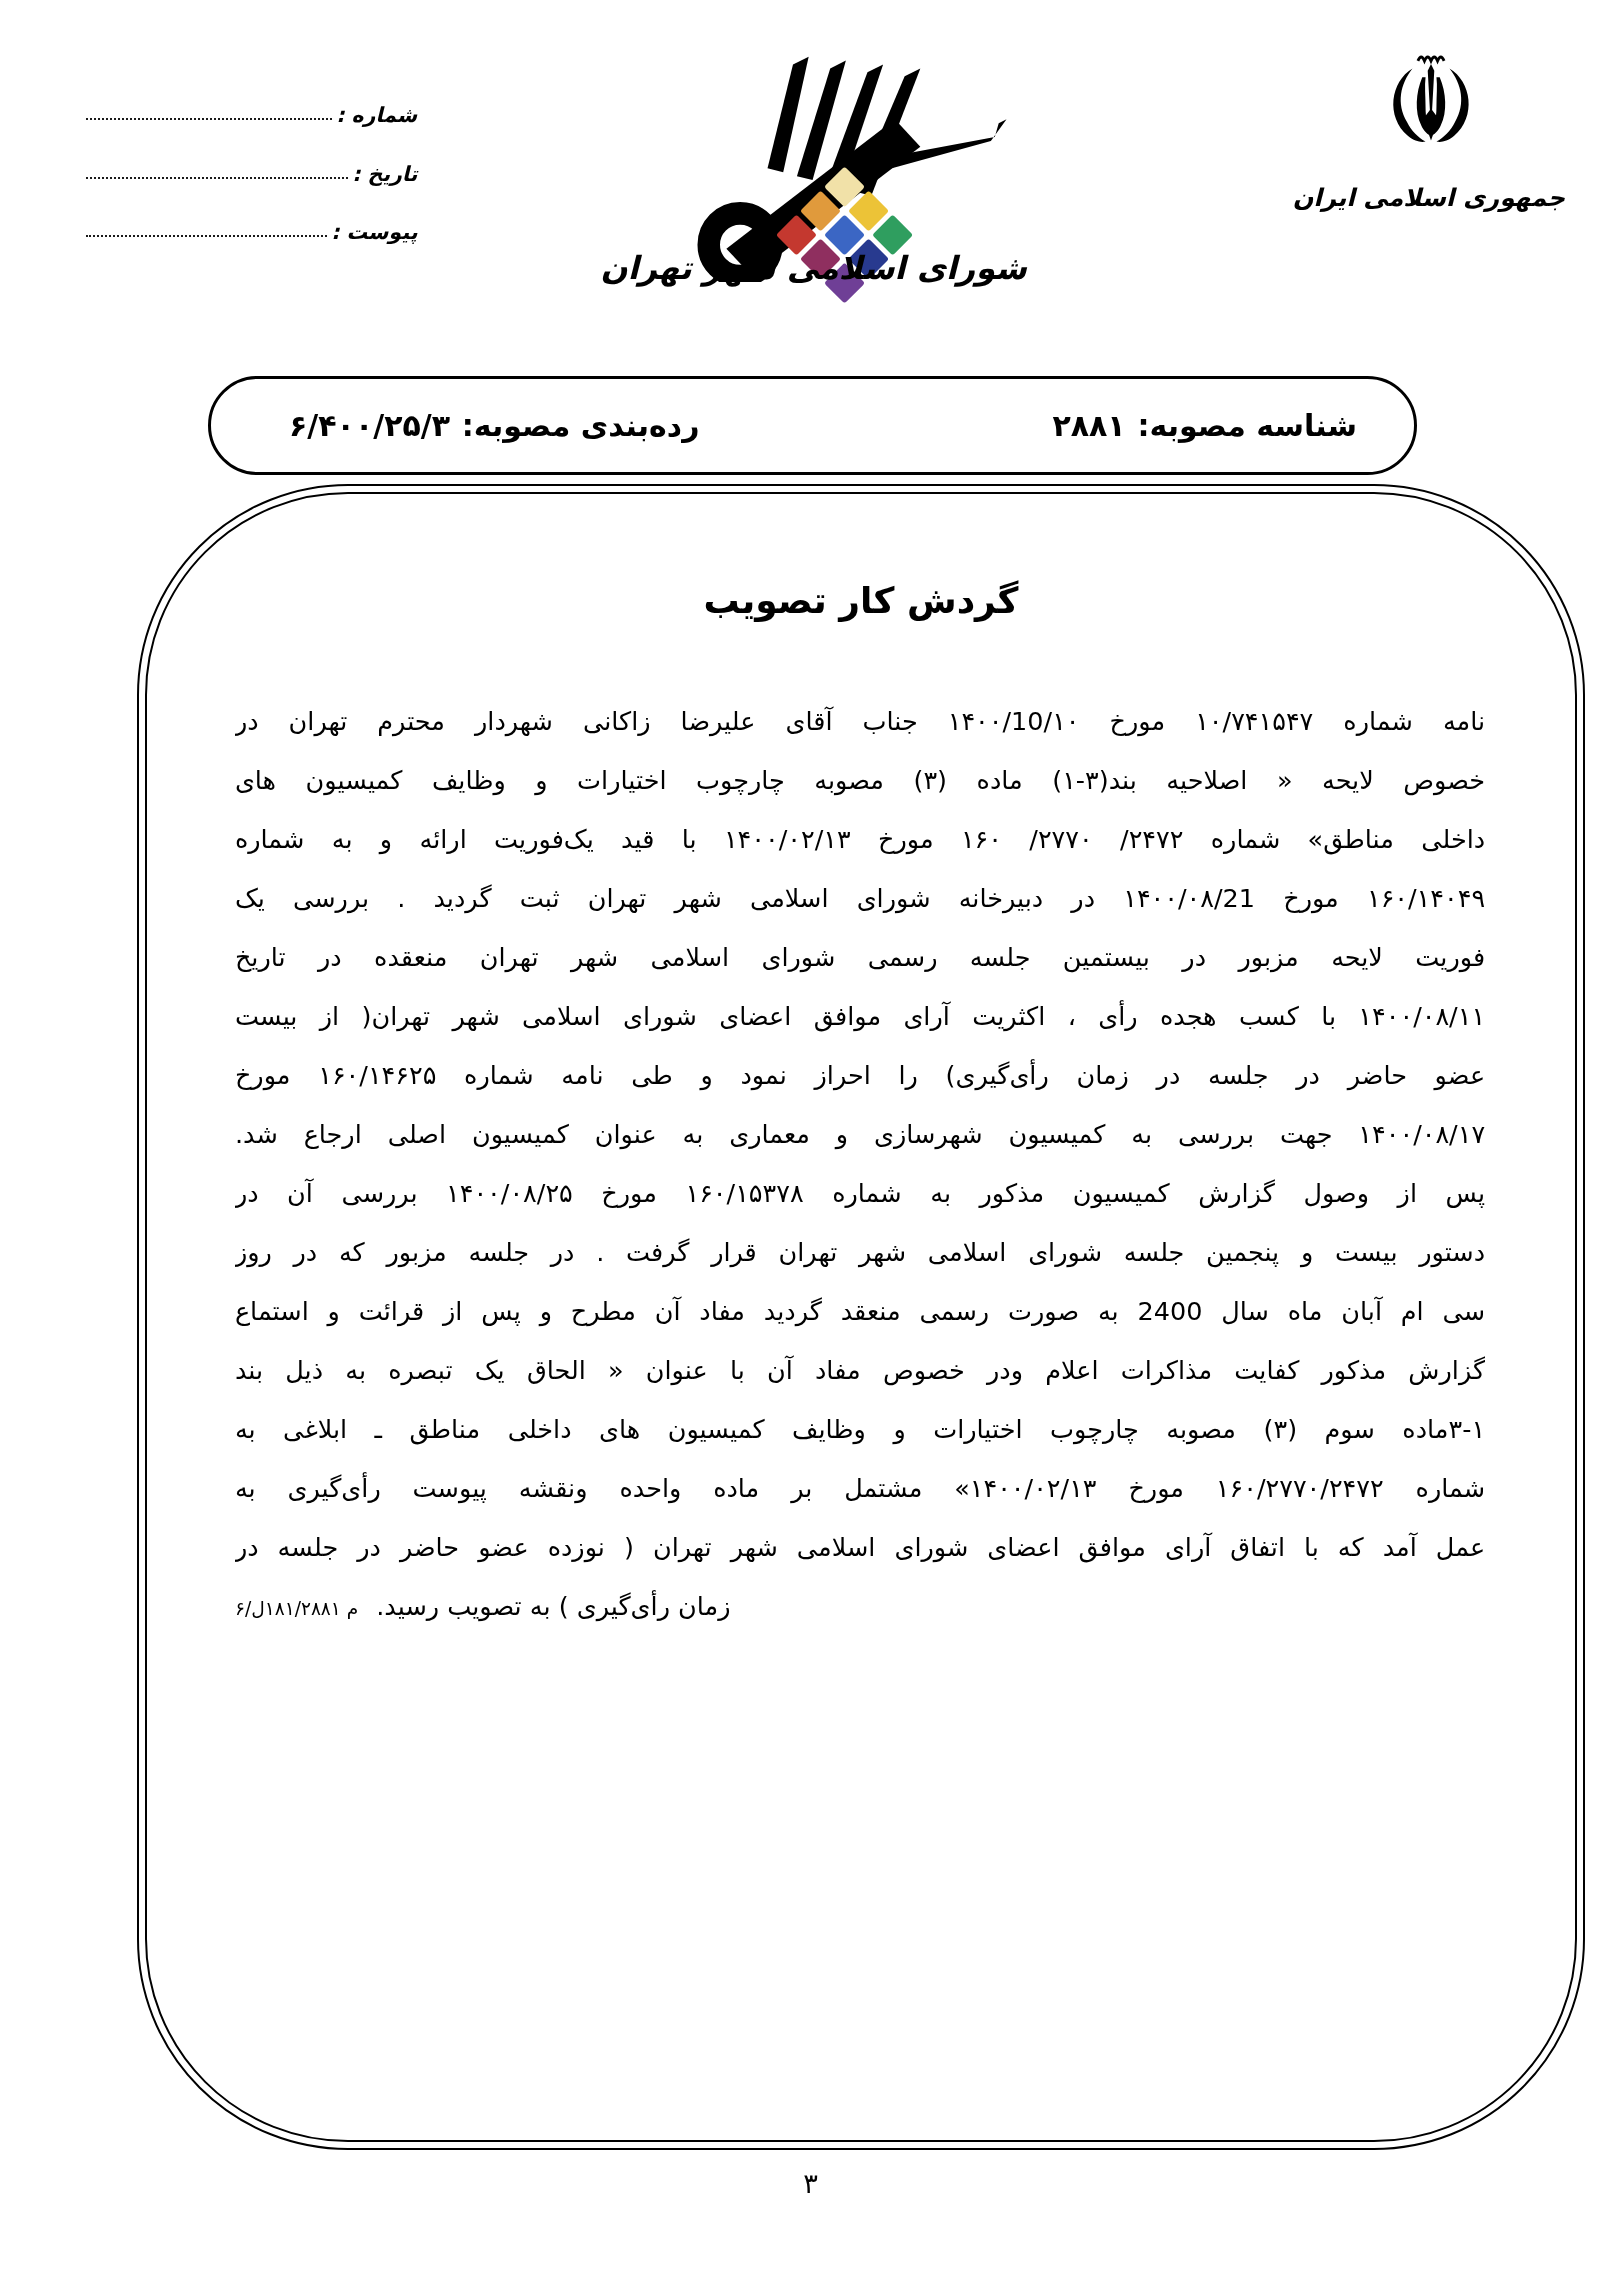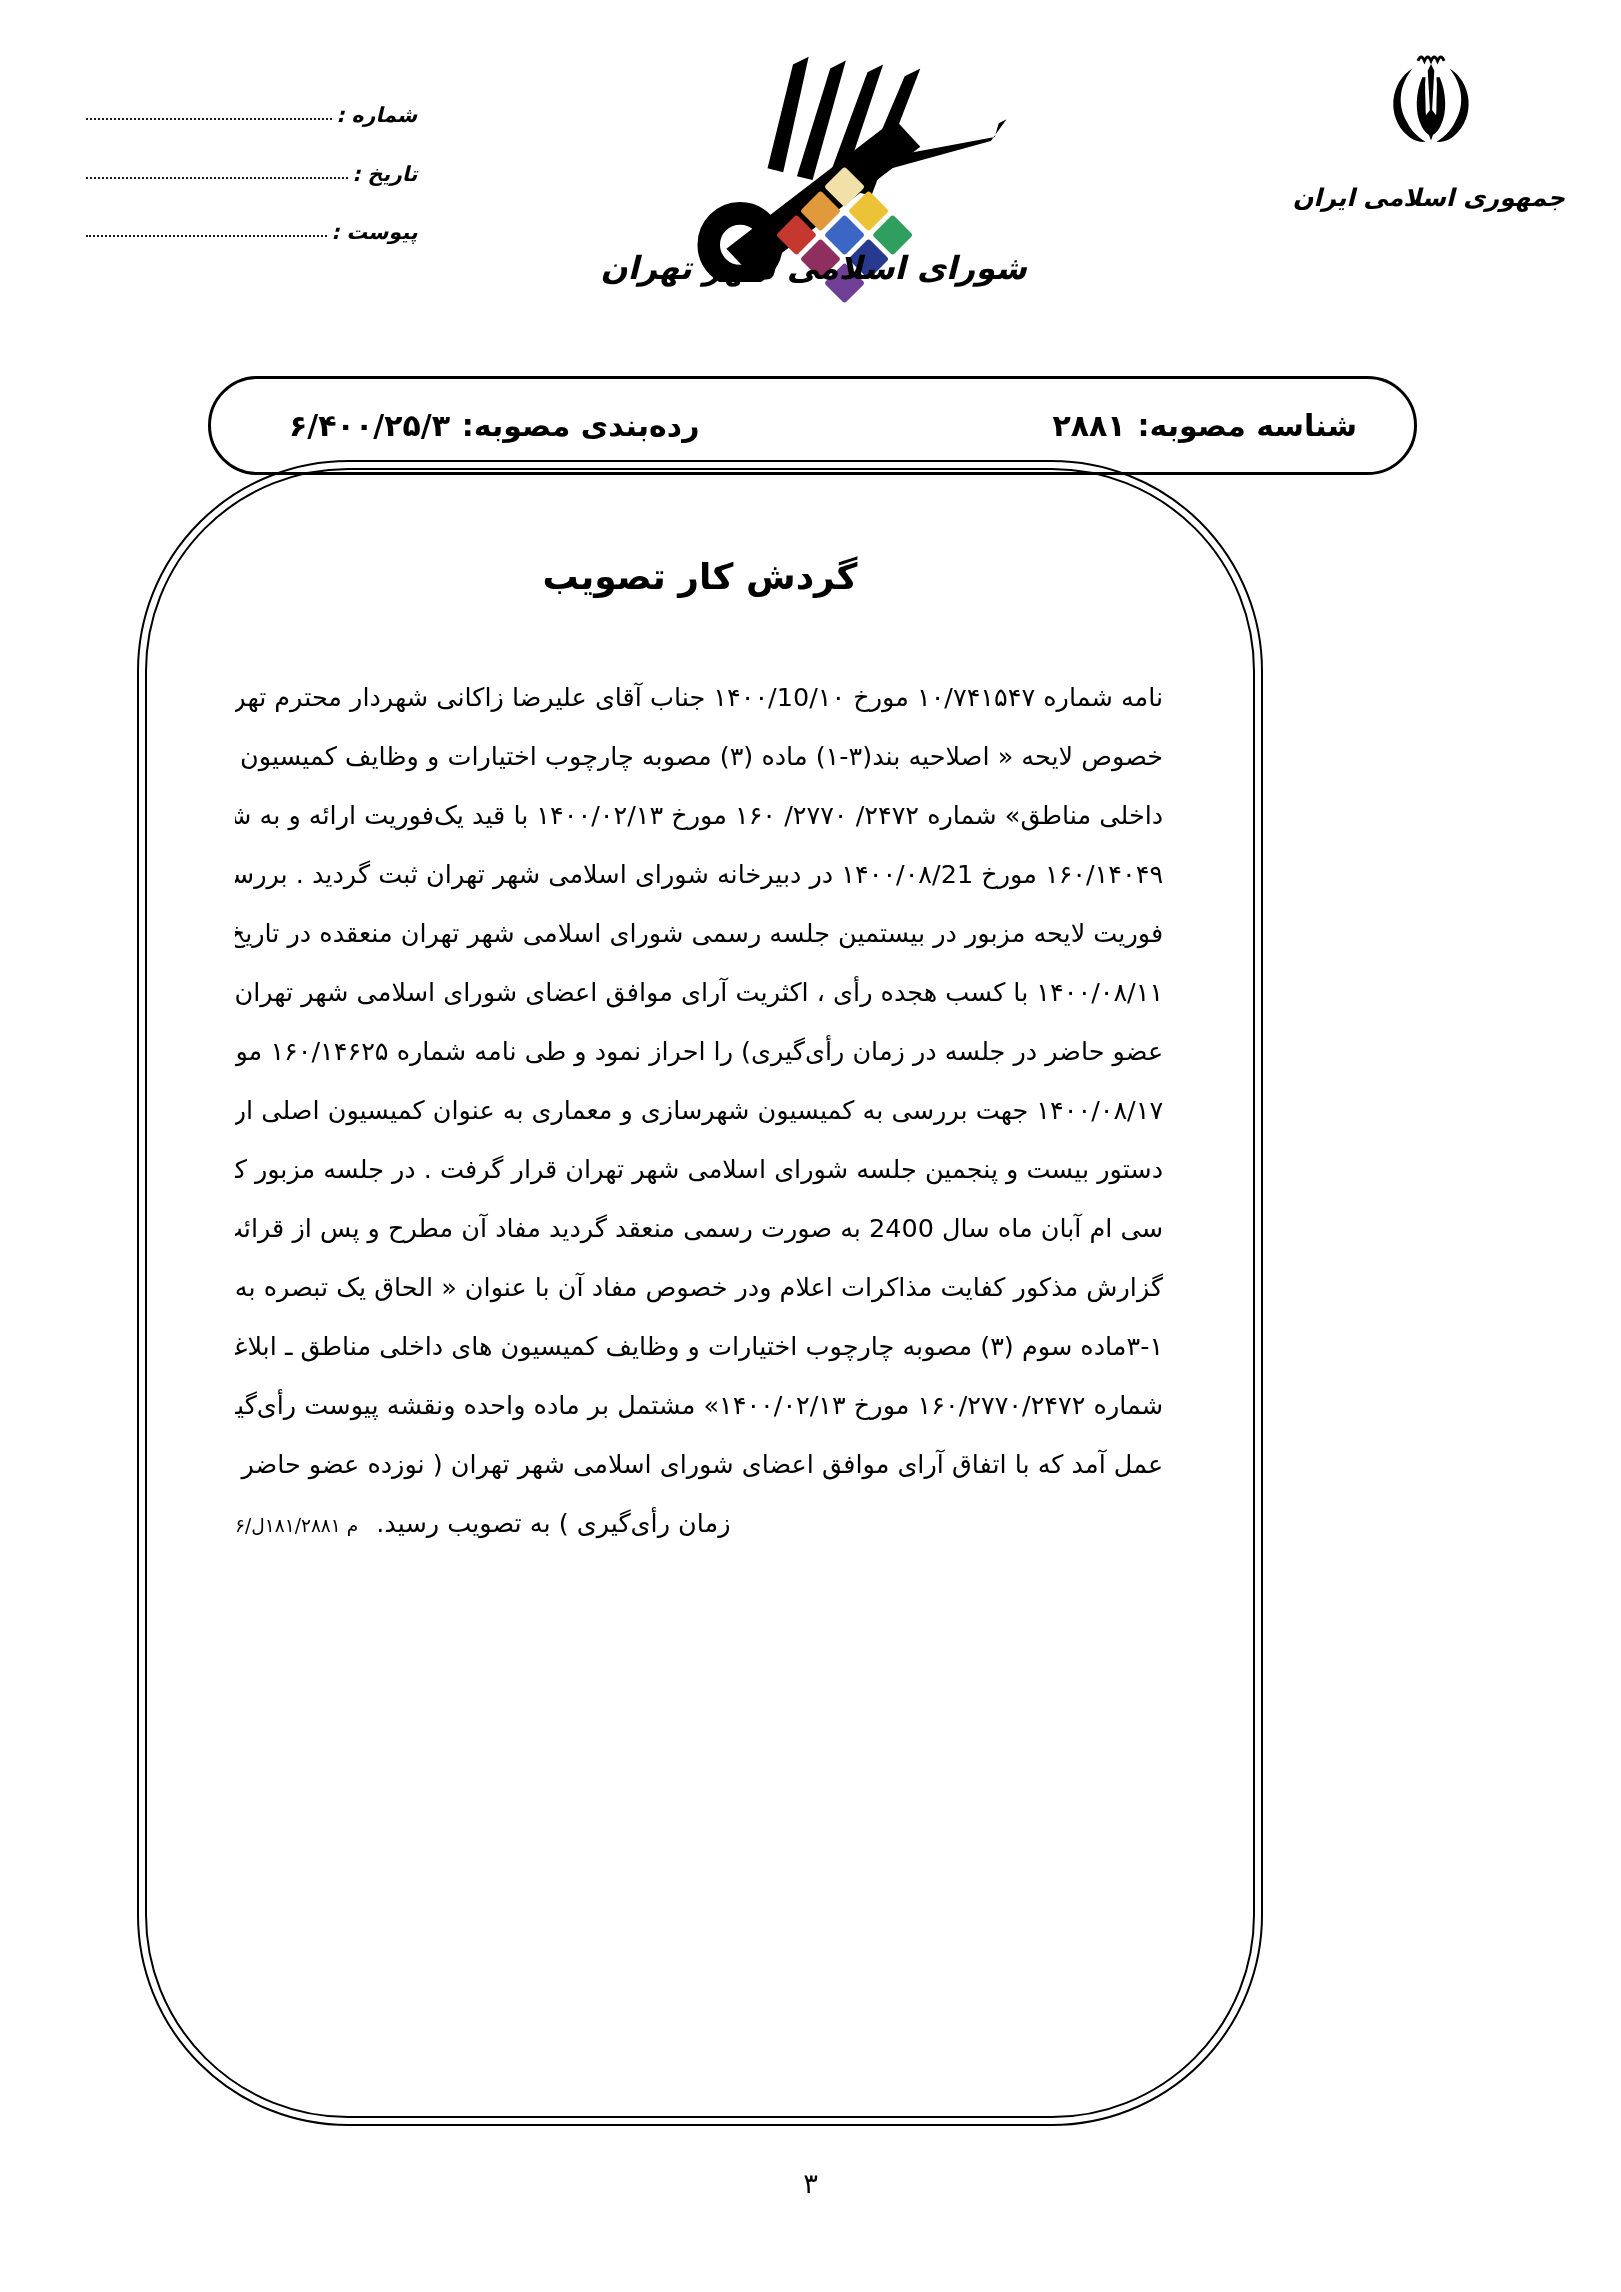--- a/index.html
+++ b/index.html
@@ -73,22 +73,22 @@
     border-radius:53px;
     box-sizing:border-box;
     display:flex; align-items:center; justify-content:space-between;
     padding:0 57px 0 78px;
     font-size:30px; font-weight:bold;
     direction:rtl;
   }
   .id-capsule .pair{ display:flex; gap:11.8px; white-space:nowrap;}
   
   .main-box{
-    position:absolute; left:137px; top:460px;
-    width:1126px; height:1666px;
+    position:absolute; left:137px; top:484px;
+    width:1448px; height:1666px;
     border:2.9px solid #000;
     border-radius:211px;
     box-sizing:border-box;
   }
   .main-box-inner{
     position:absolute; inset:5.9px;
     border:2.9px solid #000;
     border-radius:203px;
     box-sizing:border-box;
   }
@@ -210,20 +210,21 @@
       <div class="doc-title">گردش کار تصویب</div>
       <div class="doc-body">
         <div class="body-line">نامه شماره ۱۰/۷۴۱۵۴۷  مورخ ۱۴۰۰/10/۱۰ جناب آقای علیرضا زاکانی شهردار محترم تهران در</div>
         <div class="body-line">خصوص لایحه « اصلاحیه  بند(۳-۱)  ماده (۳) مصوبه  چارچوب اختیارات و وظایف کمیسیون های</div>
         <div class="body-line">داخلی مناطق» شماره ۲۴۷۲/ ۲۷۷۰/ ۱۶۰ مورخ ۱۴۰۰/۰۲/۱۳ با قید یک‌فوریت ارائه و به شماره</div>
         <div class="body-line">۱۶۰/۱۴۰۴۹ مورخ ۱۴۰۰/۰۸/21 در دبیرخانه شورای اسلامی شهر تهران ثبت گردید . بررسی یک</div>
         <div class="body-line">فوریت لایحه مزبور در بیستمین جلسه رسمی شورای اسلامی شهر تهران منعقده در تاریخ</div>
         <div class="body-line">۱۴۰۰/۰۸/۱۱ با کسب هجده رأی ، اکثریت آرای موافق اعضای شورای اسلامی شهر تهران( از بیست</div>
         <div class="body-line">عضو حاضر در جلسه در زمان رأی‌گیری) را احراز نمود و طی نامه شماره ۱۶۰/۱۴۶۲۵ مورخ</div>
         <div class="body-line">۱۴۰۰/۰۸/۱۷ جهت بررسی به کمیسیون شهرسازی و معماری به عنوان کمیسیون اصلی ارجاع شد.</div>
+        <div class="body-line">پس از وصول گزارش کمیسیون مذکور به شماره ۱۶۰/۱۵۳۷۸ مورخ ۱۴۰۰/۰۸/۲۵ بررسی آن در</div>
         <div class="body-line">دستور بیست و پنجمین جلسه  شورای اسلامی شهر تهران قرار گرفت . در جلسه مزبور که در روز</div>
         <div class="body-line">سی ام آبان ماه سال 2400 به صورت رسمی منعقد گردید مفاد آن مطرح و پس از قرائت و استماع</div>
         <div class="body-line">گزارش مذکور کفایت مذاکرات اعلام ودر خصوص مفاد آن با عنوان  « الحاق یک تبصره به ذیل بند</div>
         <div class="body-line">۳-۱ماده سوم (۳) مصوبه چارچوب اختیارات و وظایف کمیسیون های داخلی مناطق ـ ابلاغی به</div>
         <div class="body-line">شماره ۱۶۰/۲۷۷۰/۲۴۷۲ مورخ ۱۴۰۰/۰۲/۱۳» مشتمل بر ماده واحده ونقشه پیوست رأی‌گیری به</div>
         <div class="body-line">عمل آمد که با اتفاق آرای موافق اعضای شورای اسلامی شهر تهران ( نوزده عضو حاضر در جلسه در</div>
         <div class="closing-line">
           <span>زمان رأی‌گیری ) به تصویب رسید.</span>
           <span class="reference-code">م ۱۸۱/۲۸۸۱ل/۶</span>
         </div>

